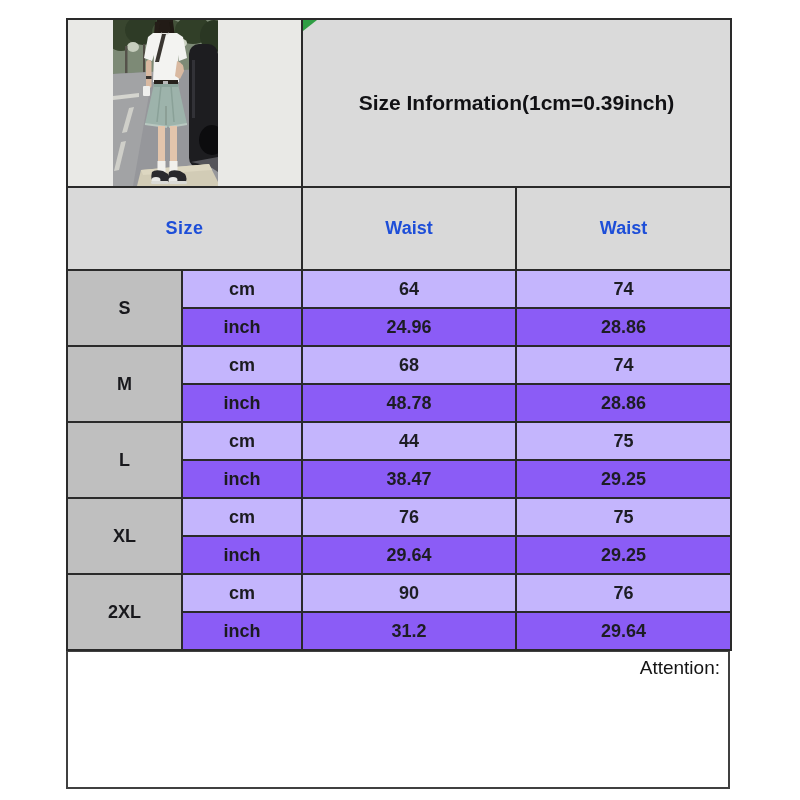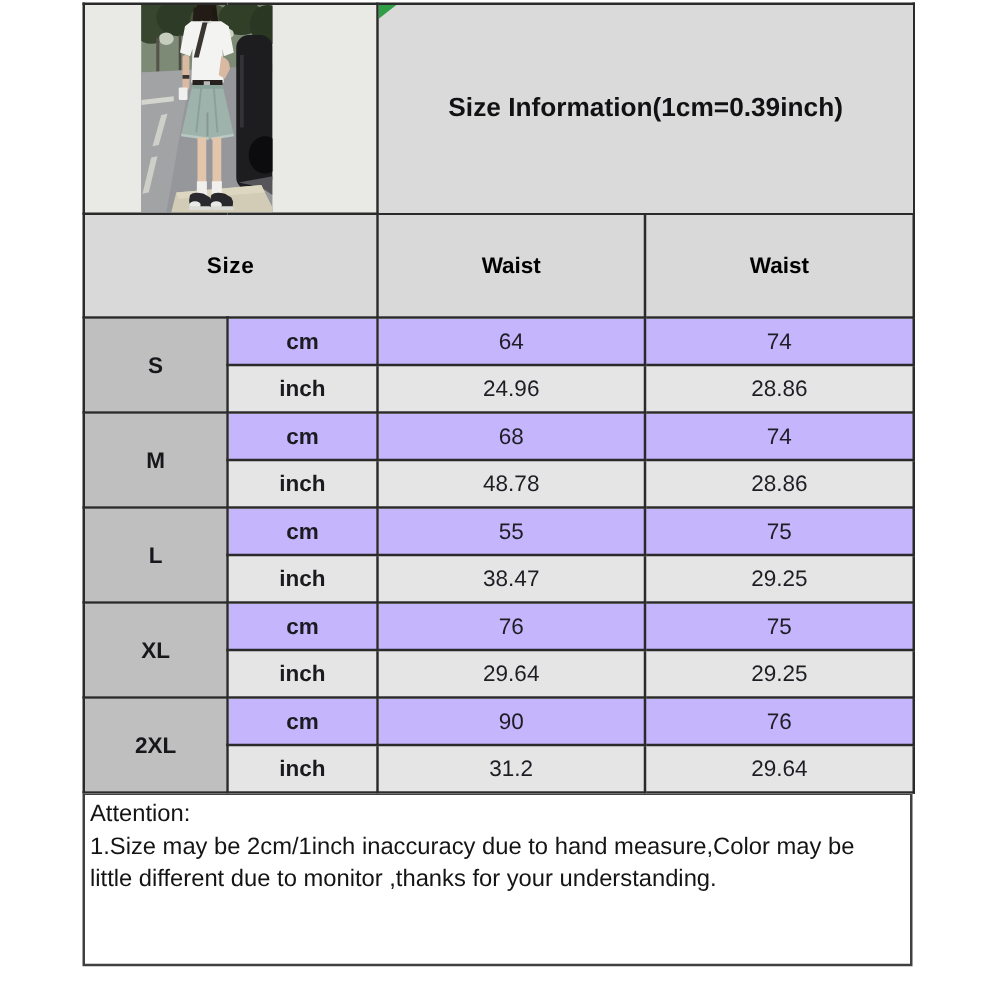--- a/index.html
+++ b/index.html
@@ -5,21 +5,21 @@
   html, body {
     margin: 0; padding: 0;
     width: 800px; height: 800px;
     background: #ffffff;
     overflow: hidden;
     font-family: "Liberation Sans", "DejaVu Sans", sans-serif;
     -webkit-font-smoothing: antialiased;
   }
   .sheet {
     position: absolute;
-    left: 66px; top: 2px;
+    left: 66px; top: 18px;
     width: 640px;
   }
   table.size-table {
     border-collapse: collapse;
     table-layout: fixed;
     width: 664px;
     color: #1b1b1f;
   }
   table.size-table td {
     border: 2px solid #2a2a2a;
@@ -53,48 +53,48 @@
     width: 0; height: 0;
     border-top: 11px solid #2f9e44;
     border-right: 14px solid transparent;
   }
   
   tr.head-row td {
     height: 81px;
     background: #d9d9d9;
     font-weight: bold;
     font-size: 18px;
-    color: #000000;
+    color: #1d4ed8;
   }
   td.size-head { font-size: 30px; letter-spacing: 0.5px; }
   
   tr.data-row td { height: 36px; font-size: 18px; }
   td.size-col {
     background: #bfbfbf;
     font-weight: bold;
     font-size: 18px;
     color: #18181c;
   }
   td.unit-col { font-weight: bold; font-size: 17px; }
   tr.cm-row td.unit-col, tr.cm-row td.val { background: #c4b5fd; }
-  tr.inch-row td.unit-col, tr.inch-row td.val { background: #e5e5e5; }
-  td.val { font-weight: normal; color: #1d1d24; }
+  tr.inch-row td.unit-col, tr.inch-row td.val { background: #8b5cf6; }
+  td.val { font-weight: bold; color: #1d1d24; }
   
   .attention {
     box-sizing: border-box;
     width: 664px;
     height: 138px;
     border: 2px solid #404040;
     border-top-width: 1px;
     background: #ffffff;
     color: #141414;
     font-size: 19px;
     line-height: 26px;
     padding: 3px 8px 0 4px;
-    text-align: left;
+    text-align: right;
   }
 </style>
 </head>
 <body>
 
 <div class="sheet">
   <table class="size-table">
     <colgroup>
       <col style="width:115px">
         <col style="width:120px">
@@ -199,21 +199,21 @@
       </tr>
       <tr class="data-row inch-row">
         <td class="unit-col">inch</td>
         <td class="val">48.78</td>
         <td class="val">28.86</td>
       </tr>
 
       <tr class="data-row cm-row">
         <td class="size-col" rowspan="2">L</td>
         <td class="unit-col">cm</td>
-        <td class="val">55</td>
+        <td class="val">44</td>
         <td class="val">75</td>
       </tr>
       <tr class="data-row inch-row">
         <td class="unit-col">inch</td>
         <td class="val">38.47</td>
         <td class="val">29.25</td>
       </tr>
 
       <tr class="data-row cm-row">
         <td class="size-col" rowspan="2">XL</td>
@@ -236,15 +236,14 @@
       <tr class="data-row inch-row">
         <td class="unit-col">inch</td>
         <td class="val">31.2</td>
         <td class="val">29.64</td>
       </tr>
     </tbody>
   </table>
 
   <div class="attention">
     <div>Attention:</div>
-    <div>1.Size may be 2cm/1inch inaccuracy due to hand measure,Color may be little different due to monitor ,thanks for your understanding.</div>
   </div>
 </div>
 
 </body></html>

